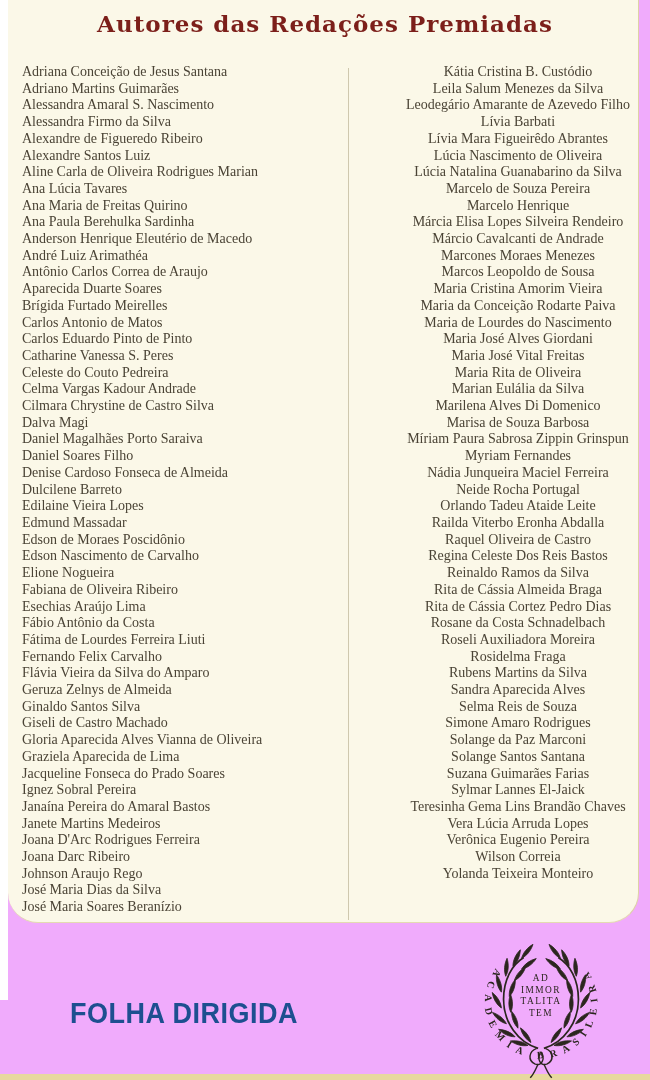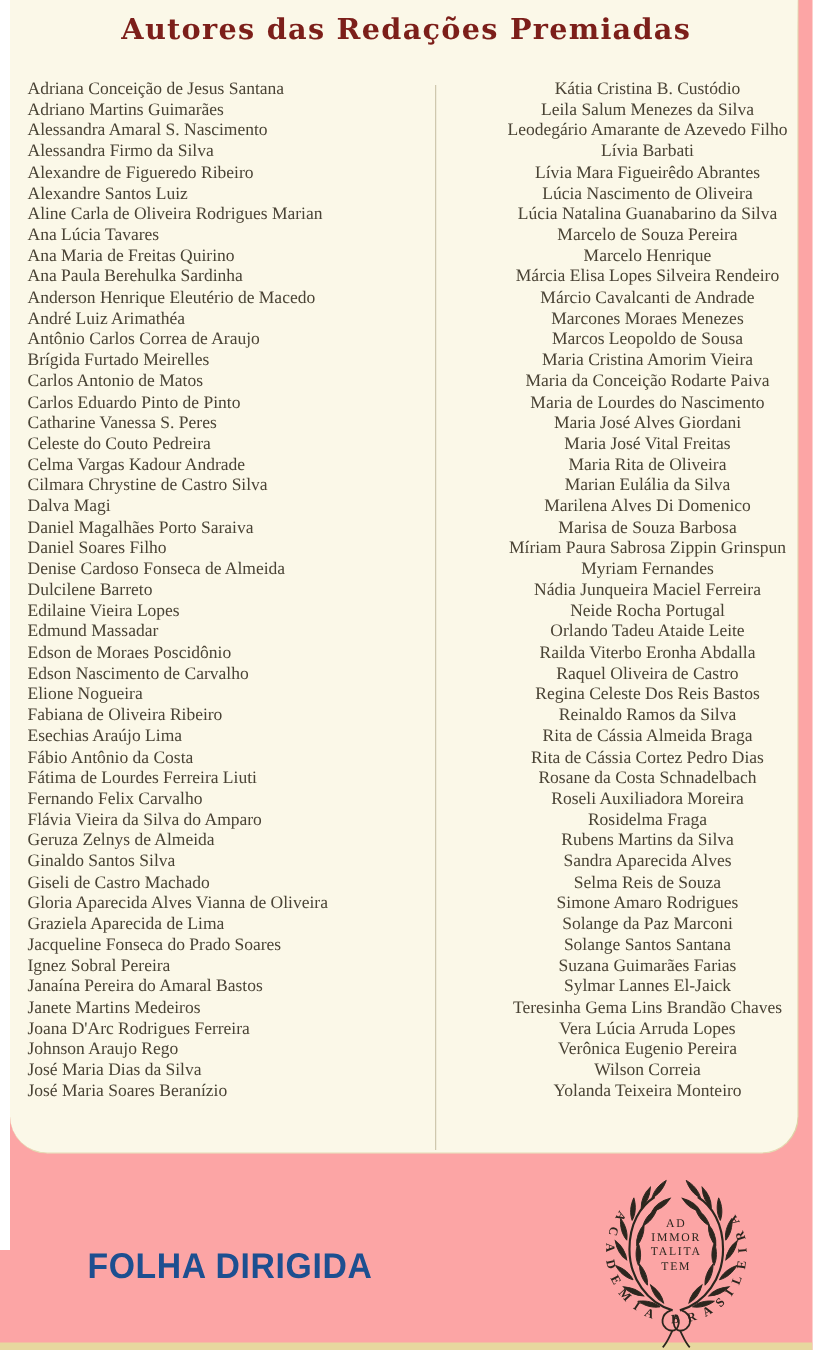--- a/index.html
+++ b/index.html
@@ -1,19 +1,19 @@
 <!DOCTYPE html>
 <html><head>
 <meta charset="utf-8">
 <style>
   html,body{margin:0;padding:0;}
   .page{
     position:relative;
     width:650px;height:1080px;
-    background:#fca5a5;
+    background:#f0abfc;
     overflow:hidden;
     font-family:"Liberation Serif", serif;
   }
   .scan-panel{
     position:absolute;left:8px;top:0;width:630px;height:922px;
     background:#fbf8e8;
     border-radius:0 0 30px 30px;
     border-right:1px solid #ddd2a6;
     border-bottom:1px solid #e4dab2;
   }
@@ -82,20 +82,21 @@
         <li>Alessandra Firmo da Silva</li>
         <li>Alexandre de Figueredo Ribeiro</li>
         <li>Alexandre Santos Luiz</li>
         <li>Aline Carla de Oliveira Rodrigues Marian</li>
         <li>Ana Lúcia Tavares</li>
         <li>Ana Maria de Freitas Quirino</li>
         <li>Ana Paula Berehulka Sardinha</li>
         <li>Anderson Henrique Eleutério de Macedo</li>
         <li>André Luiz Arimathéa</li>
         <li>Antônio Carlos Correa de Araujo</li>
+        <li>Aparecida Duarte Soares</li>
         <li>Brígida Furtado Meirelles</li>
         <li>Carlos Antonio de Matos</li>
         <li>Carlos Eduardo Pinto de Pinto</li>
         <li>Catharine Vanessa S. Peres</li>
         <li>Celeste do Couto Pedreira</li>
         <li>Celma Vargas Kadour Andrade</li>
         <li>Cilmara Chrystine de Castro Silva</li>
         <li>Dalva Magi</li>
         <li>Daniel Magalhães Porto Saraiva</li>
         <li>Daniel Soares Filho</li>
@@ -115,20 +116,21 @@
         <li>Geruza Zelnys de Almeida</li>
         <li>Ginaldo Santos Silva</li>
         <li>Giseli de Castro Machado</li>
         <li>Gloria Aparecida Alves Vianna de Oliveira</li>
         <li>Graziela Aparecida de Lima</li>
         <li>Jacqueline Fonseca do Prado Soares</li>
         <li>Ignez Sobral Pereira</li>
         <li>Janaína Pereira do Amaral Bastos</li>
         <li>Janete Martins Medeiros</li>
         <li>Joana D'Arc Rodrigues Ferreira</li>
+        <li>Joana Darc Ribeiro</li>
         <li>Johnson Araujo Rego</li>
         <li>José Maria Dias da Silva</li>
         <li>José Maria Soares Beranízio</li>
       </ul>
     <div class="col-divider"></div>
     <ul class="name-col col-right">
         <li>Kátia Cristina B. Custódio</li>
         <li>Leila Salum Menezes da Silva</li>
         <li>Leodegário Amarante de Azevedo Filho</li>
         <li>Lívia Barbati</li>

